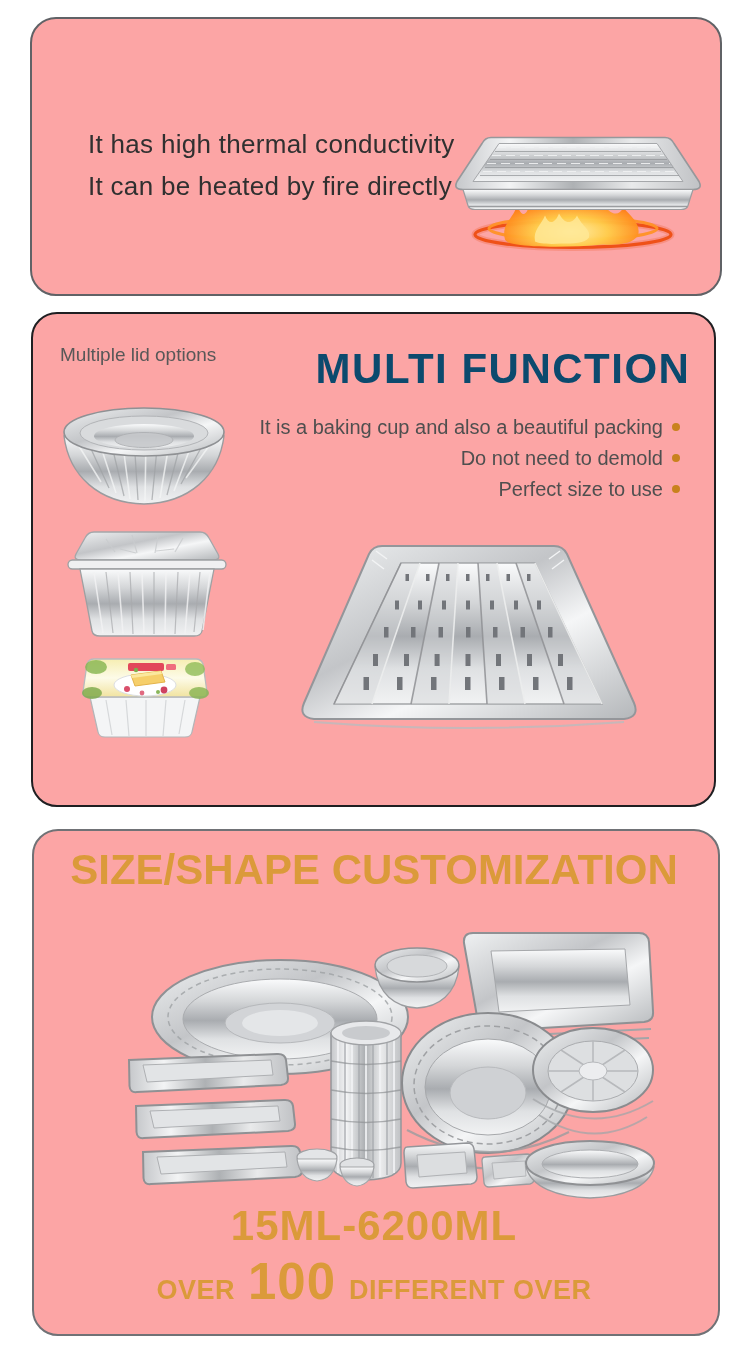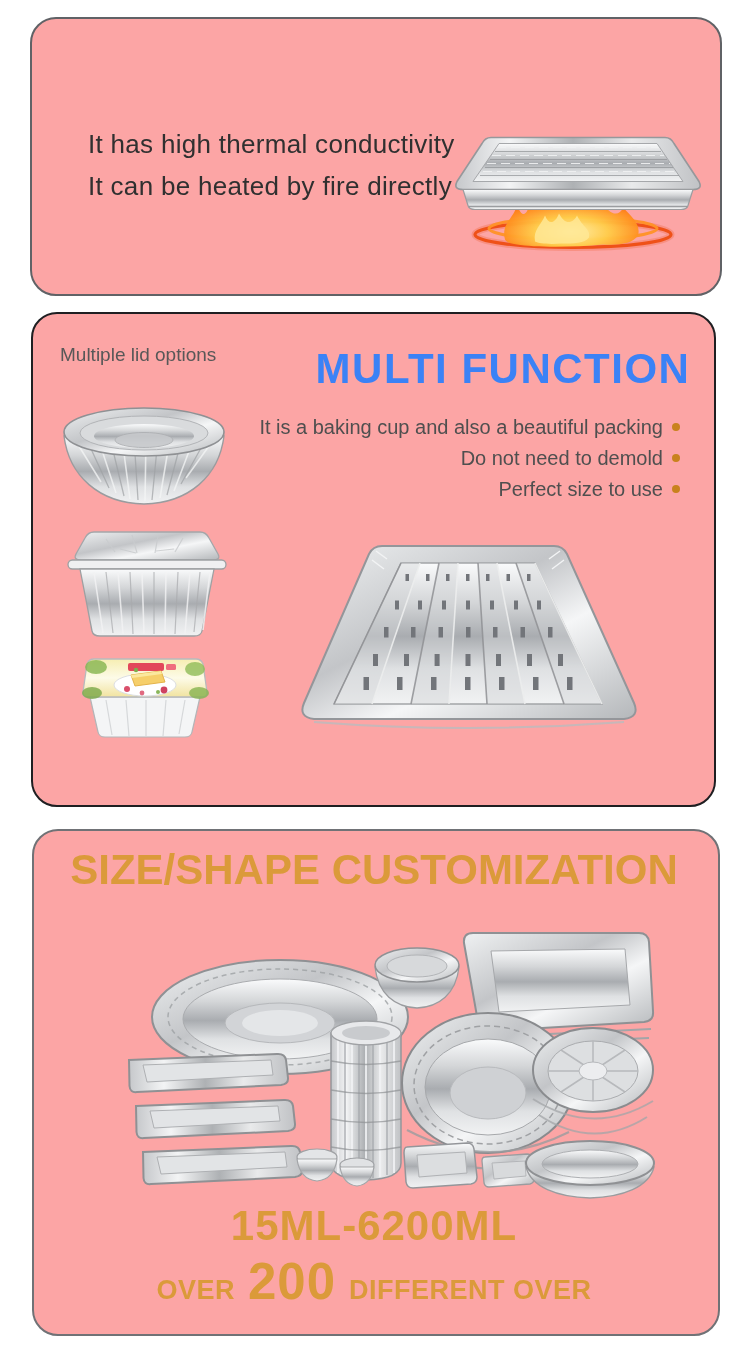--- a/index.html
+++ b/index.html
@@ -13,21 +13,21 @@
   .card-size{left:32px;top:829px;width:684px;height:503px;border:2px solid #707276;}
 
   
   .thermal-text{position:absolute;left:56px;top:104px;font-size:26px;line-height:42px;
     color:#303030;letter-spacing:.3px;white-space:nowrap;}
   .thermal-art{position:absolute;left:443px;top:131px;width:270px;height:126px;}
 
   
   .lid-label{position:absolute;left:60px;top:344px;font-size:19px;color:#585858;}
   .mf-title{position:absolute;left:288px;top:345px;width:430px;text-align:center;
-    font-size:42px;font-weight:800;letter-spacing:1.5px;color:#3b82f6;white-space:nowrap;}
+    font-size:42px;font-weight:800;letter-spacing:1.5px;color:#0c4a6e;white-space:nowrap;}
   .mf-bullets{position:absolute;top:412px;right:70px;text-align:right;}
   .mf-bullet-row{height:31px;line-height:31px;font-size:20px;color:#4f4f4f;white-space:nowrap;}
   .mf-dot{display:inline-block;width:8px;height:8px;border-radius:50%;background:#C9821D;
     margin-left:9px;vertical-align:middle;position:relative;top:-2px;}
   .art-bowl{position:absolute;left:55px;top:402px;width:178px;height:113px;}
   .art-rect{position:absolute;left:62px;top:527px;width:170px;height:121px;}
   .art-printed{position:absolute;left:80px;top:652px;width:130px;height:96px;}
   .art-bigtray{position:absolute;left:292px;top:538px;width:352px;height:212px;}
 
   
@@ -239,17 +239,17 @@
     <path d="M397,258 L430,256 L431,271 L399,274 Z" fill="#d8dadc" stroke="#b4b6b9" stroke-width="1"></path>
 
     <path d="M431,262 C436,282 462,292 495,293 C528,292 554,282 559,262 Z" fill="url(#gV)" stroke="#9a9c9f" stroke-width="1.3"></path>
     <ellipse cx="495" cy="258" rx="64" ry="22" fill="url(#gD)" stroke="#8f9194" stroke-width="2"></ellipse>
     <ellipse cx="495" cy="259" rx="48" ry="14" fill="url(#gV)" stroke="#adafb2" stroke-width="1"></ellipse>
   </svg>
 
   <div class="sz-range">15ML-6200ML</div>
   <div class="sz-line2">
     <span class="sz-over">OVER</span>
-    <span class="sz-count">200</span>
+    <span class="sz-count">100</span>
     <span class="sz-suffix">DIFFERENT OVER</span>
   </div>
 
 </div>
 
 </body></html>

